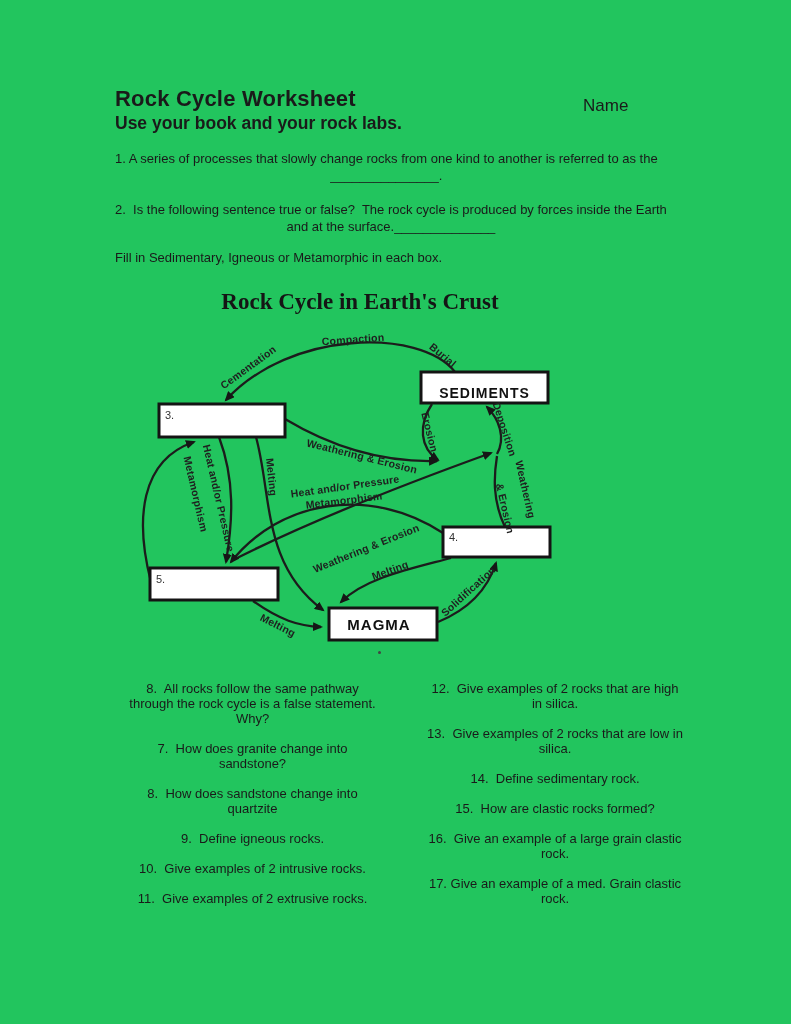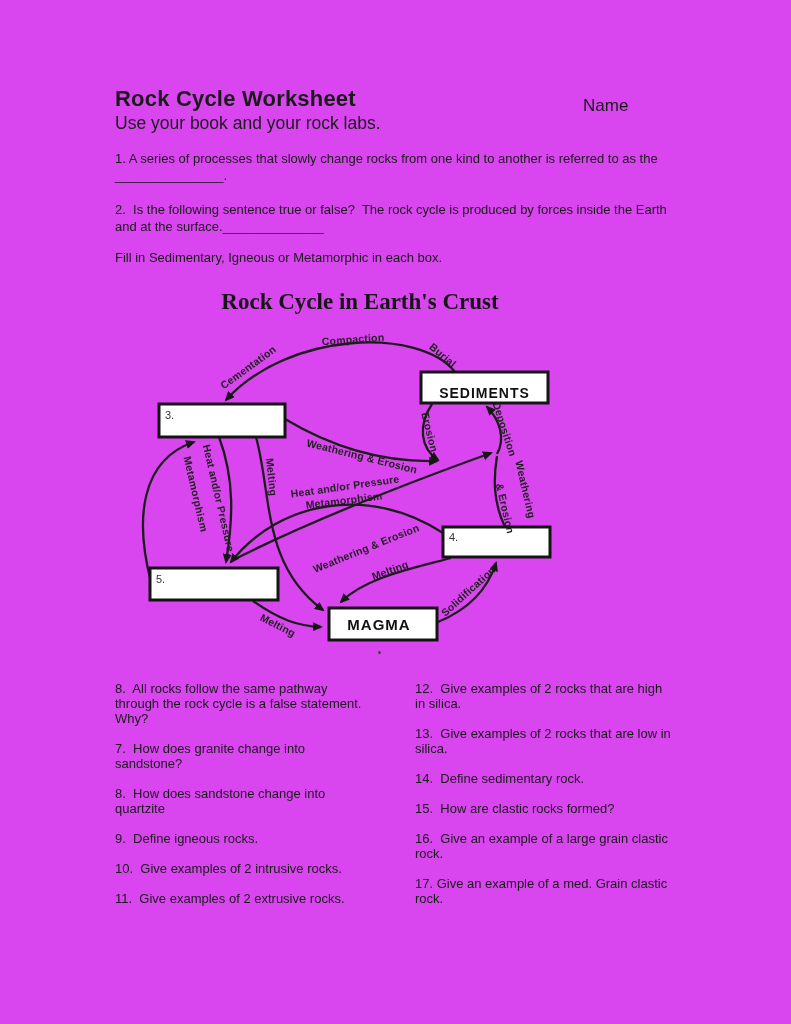--- a/index.html
+++ b/index.html
@@ -1,31 +1,31 @@
 <!DOCTYPE html>
 <html><head>
 <meta charset="utf-8">
 <style>
   html,body{margin:0;padding:0;background:#e8e8e8;}
   #page{
-    position:relative;width:791px;height:1024px;background:#d946ef;
+    position:relative;width:791px;height:1024px;background:#22c55e;
     margin:0 auto;overflow:hidden;
     font-family:"Liberation Sans", sans-serif;color:#1a1a1a;
   }
   .abs{position:absolute;}
   
   #doc-title{left:115px;top:86px;font-size:22px;font-weight:bold;letter-spacing:.2px;}
   #name-label{left:583px;top:96px;font-size:17px;}
-  #doc-subtitle{left:115px;top:113px;font-size:17.5px;}
+  #doc-subtitle{left:115px;top:113px;font-size:17.5px;font-weight:bold;}
   
   .q-block{font-size:13px;line-height:17px;}
   #q1{left:115px;top:150px;}
   #q2{left:115px;top:201px;}
   #fill-note{left:115px;top:250px;font-size:13px;}
-  .q-line{white-space:pre;}
+  .q-line{white-space:pre;text-align:center;}
   
   #diagram-title{left:130px;top:289px;width:460px;text-align:center;
     font-family:"Liberation Serif", serif;font-weight:bold;font-size:23px;color:#151515;}
   #diagram{left:120px;top:320px;width:460px;height:350px;}
   #diagram svg{position:absolute;left:0;top:0;}
   .dlabel{position:absolute;font-size:10.5px;font-weight:bold;color:#1f1f1f;
     white-space:pre;letter-spacing:.2px;transform-origin:center;}
   .boxlabel{position:absolute;display:flex;align-items:center;justify-content:center;
     font-weight:bold;color:#111;}
   .boxnum{position:absolute;font-size:11px;color:#333;}

